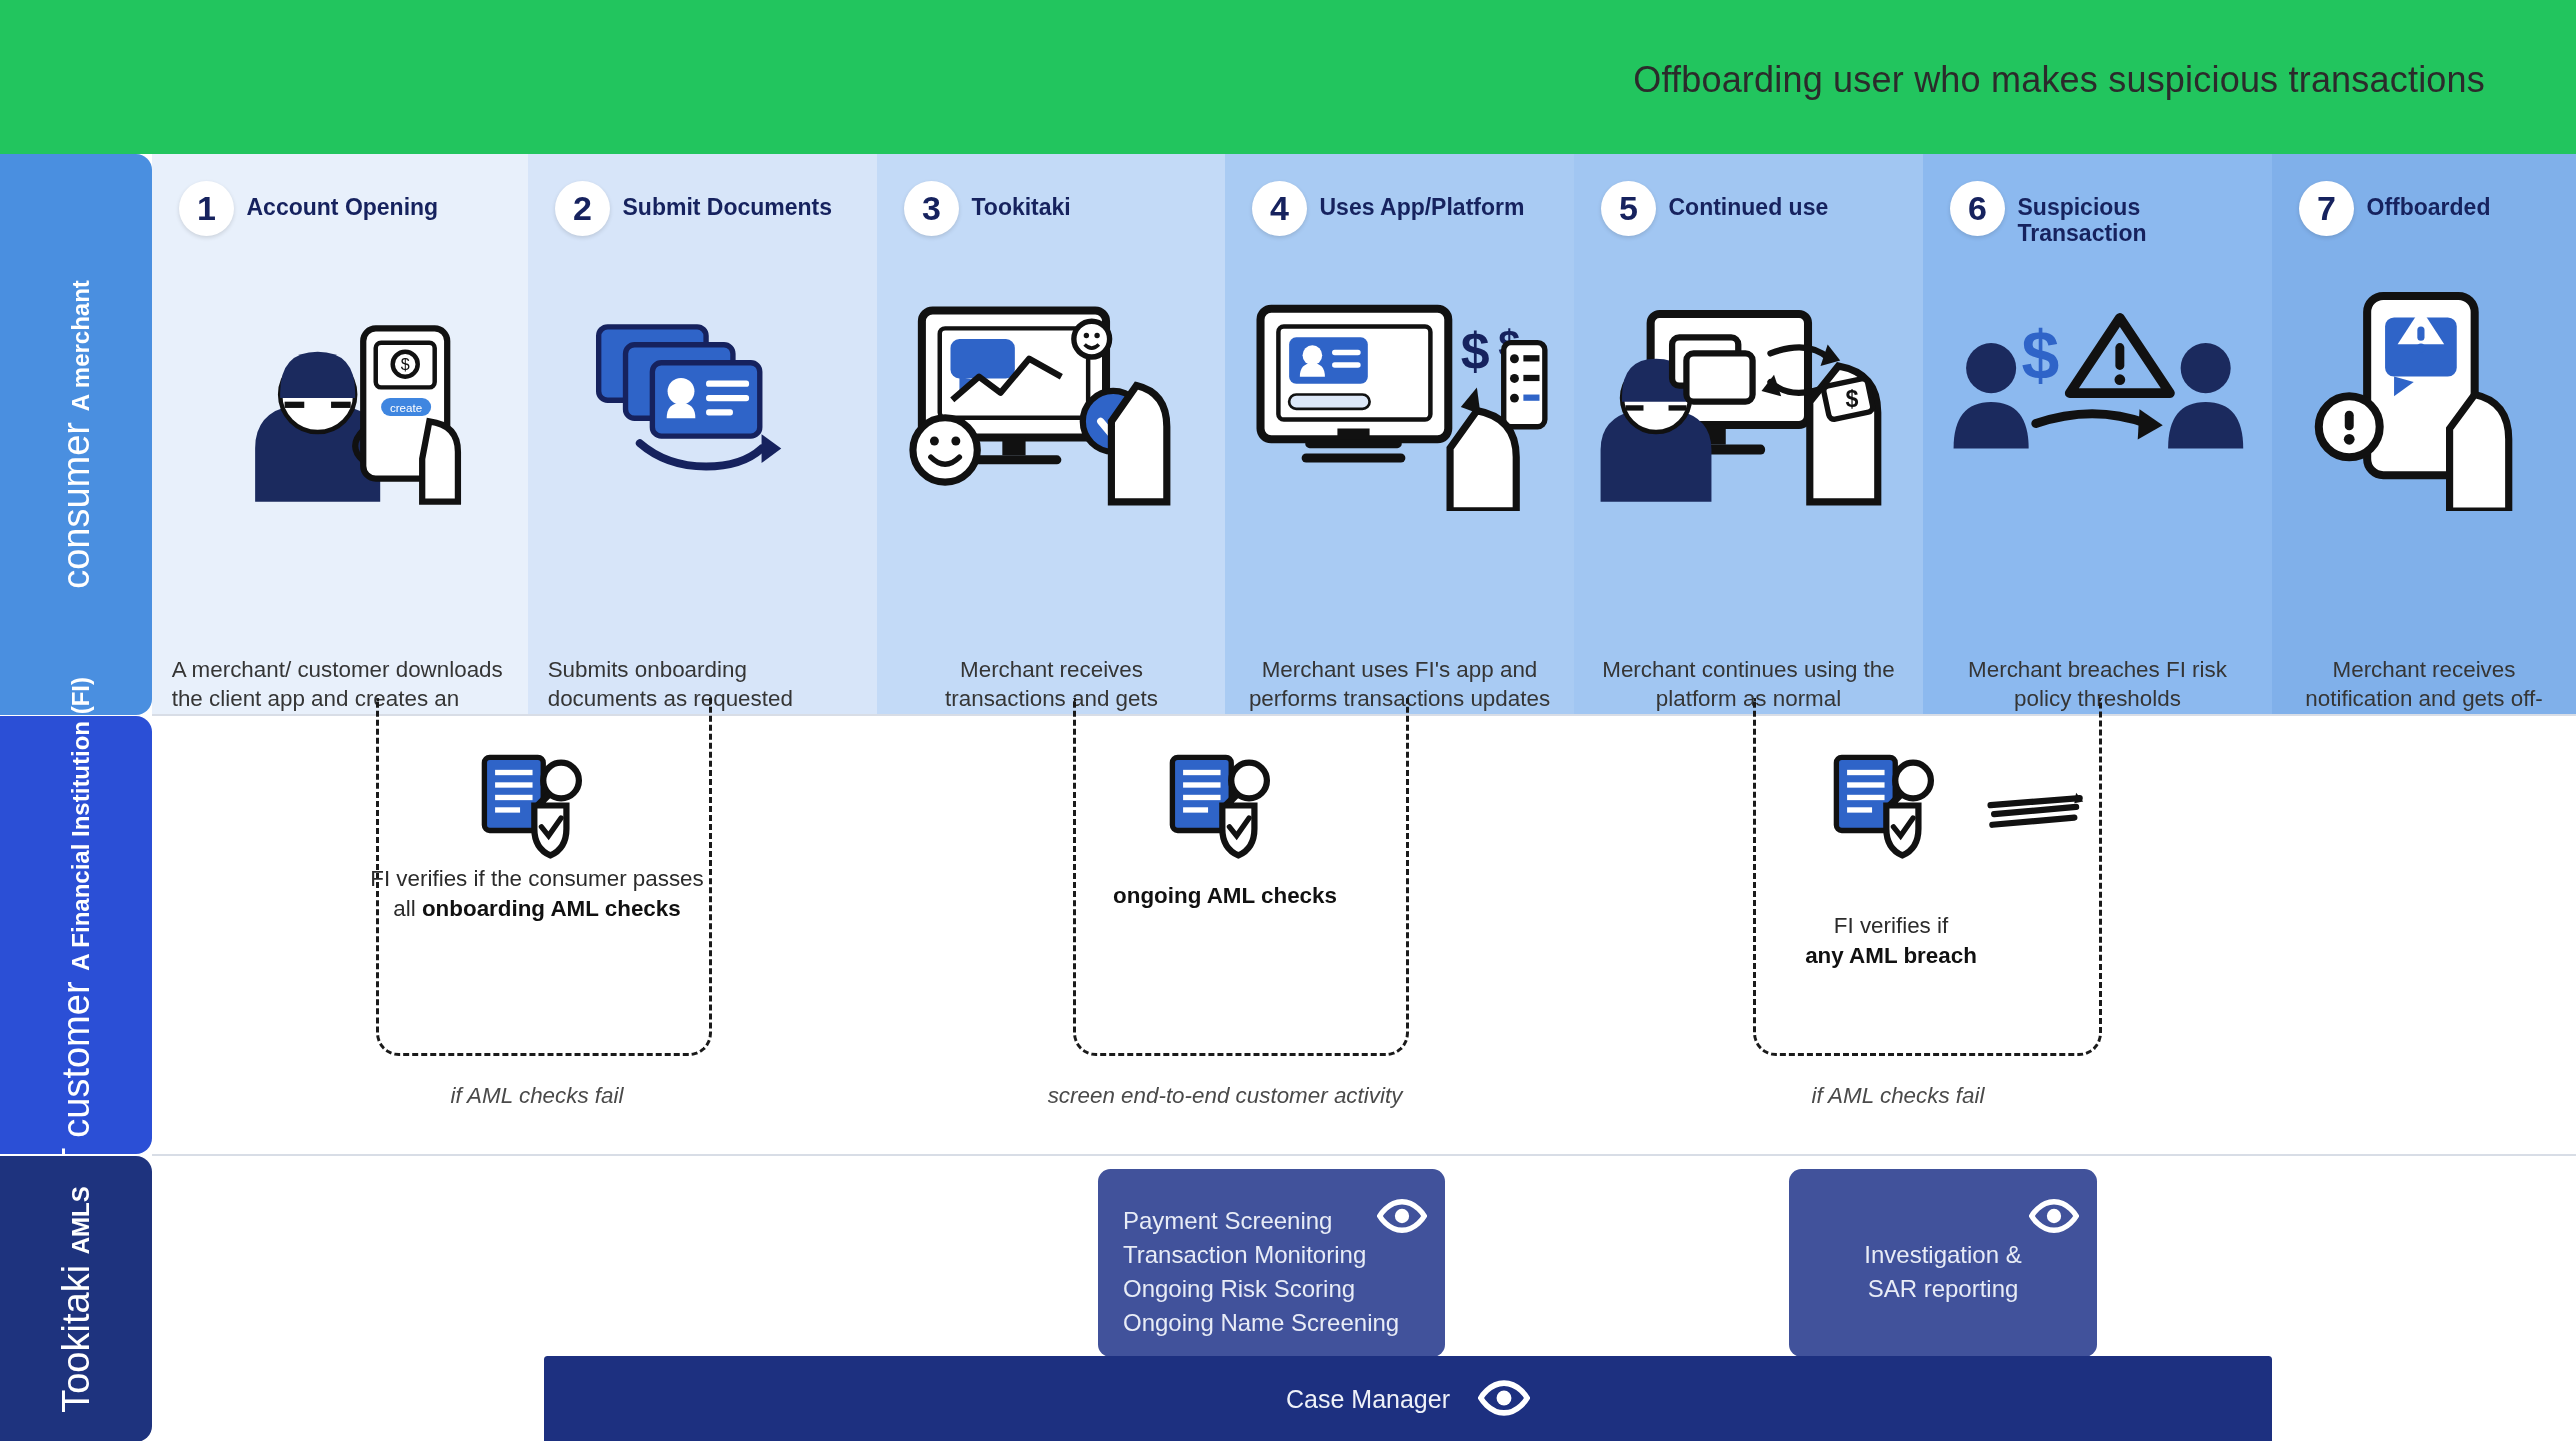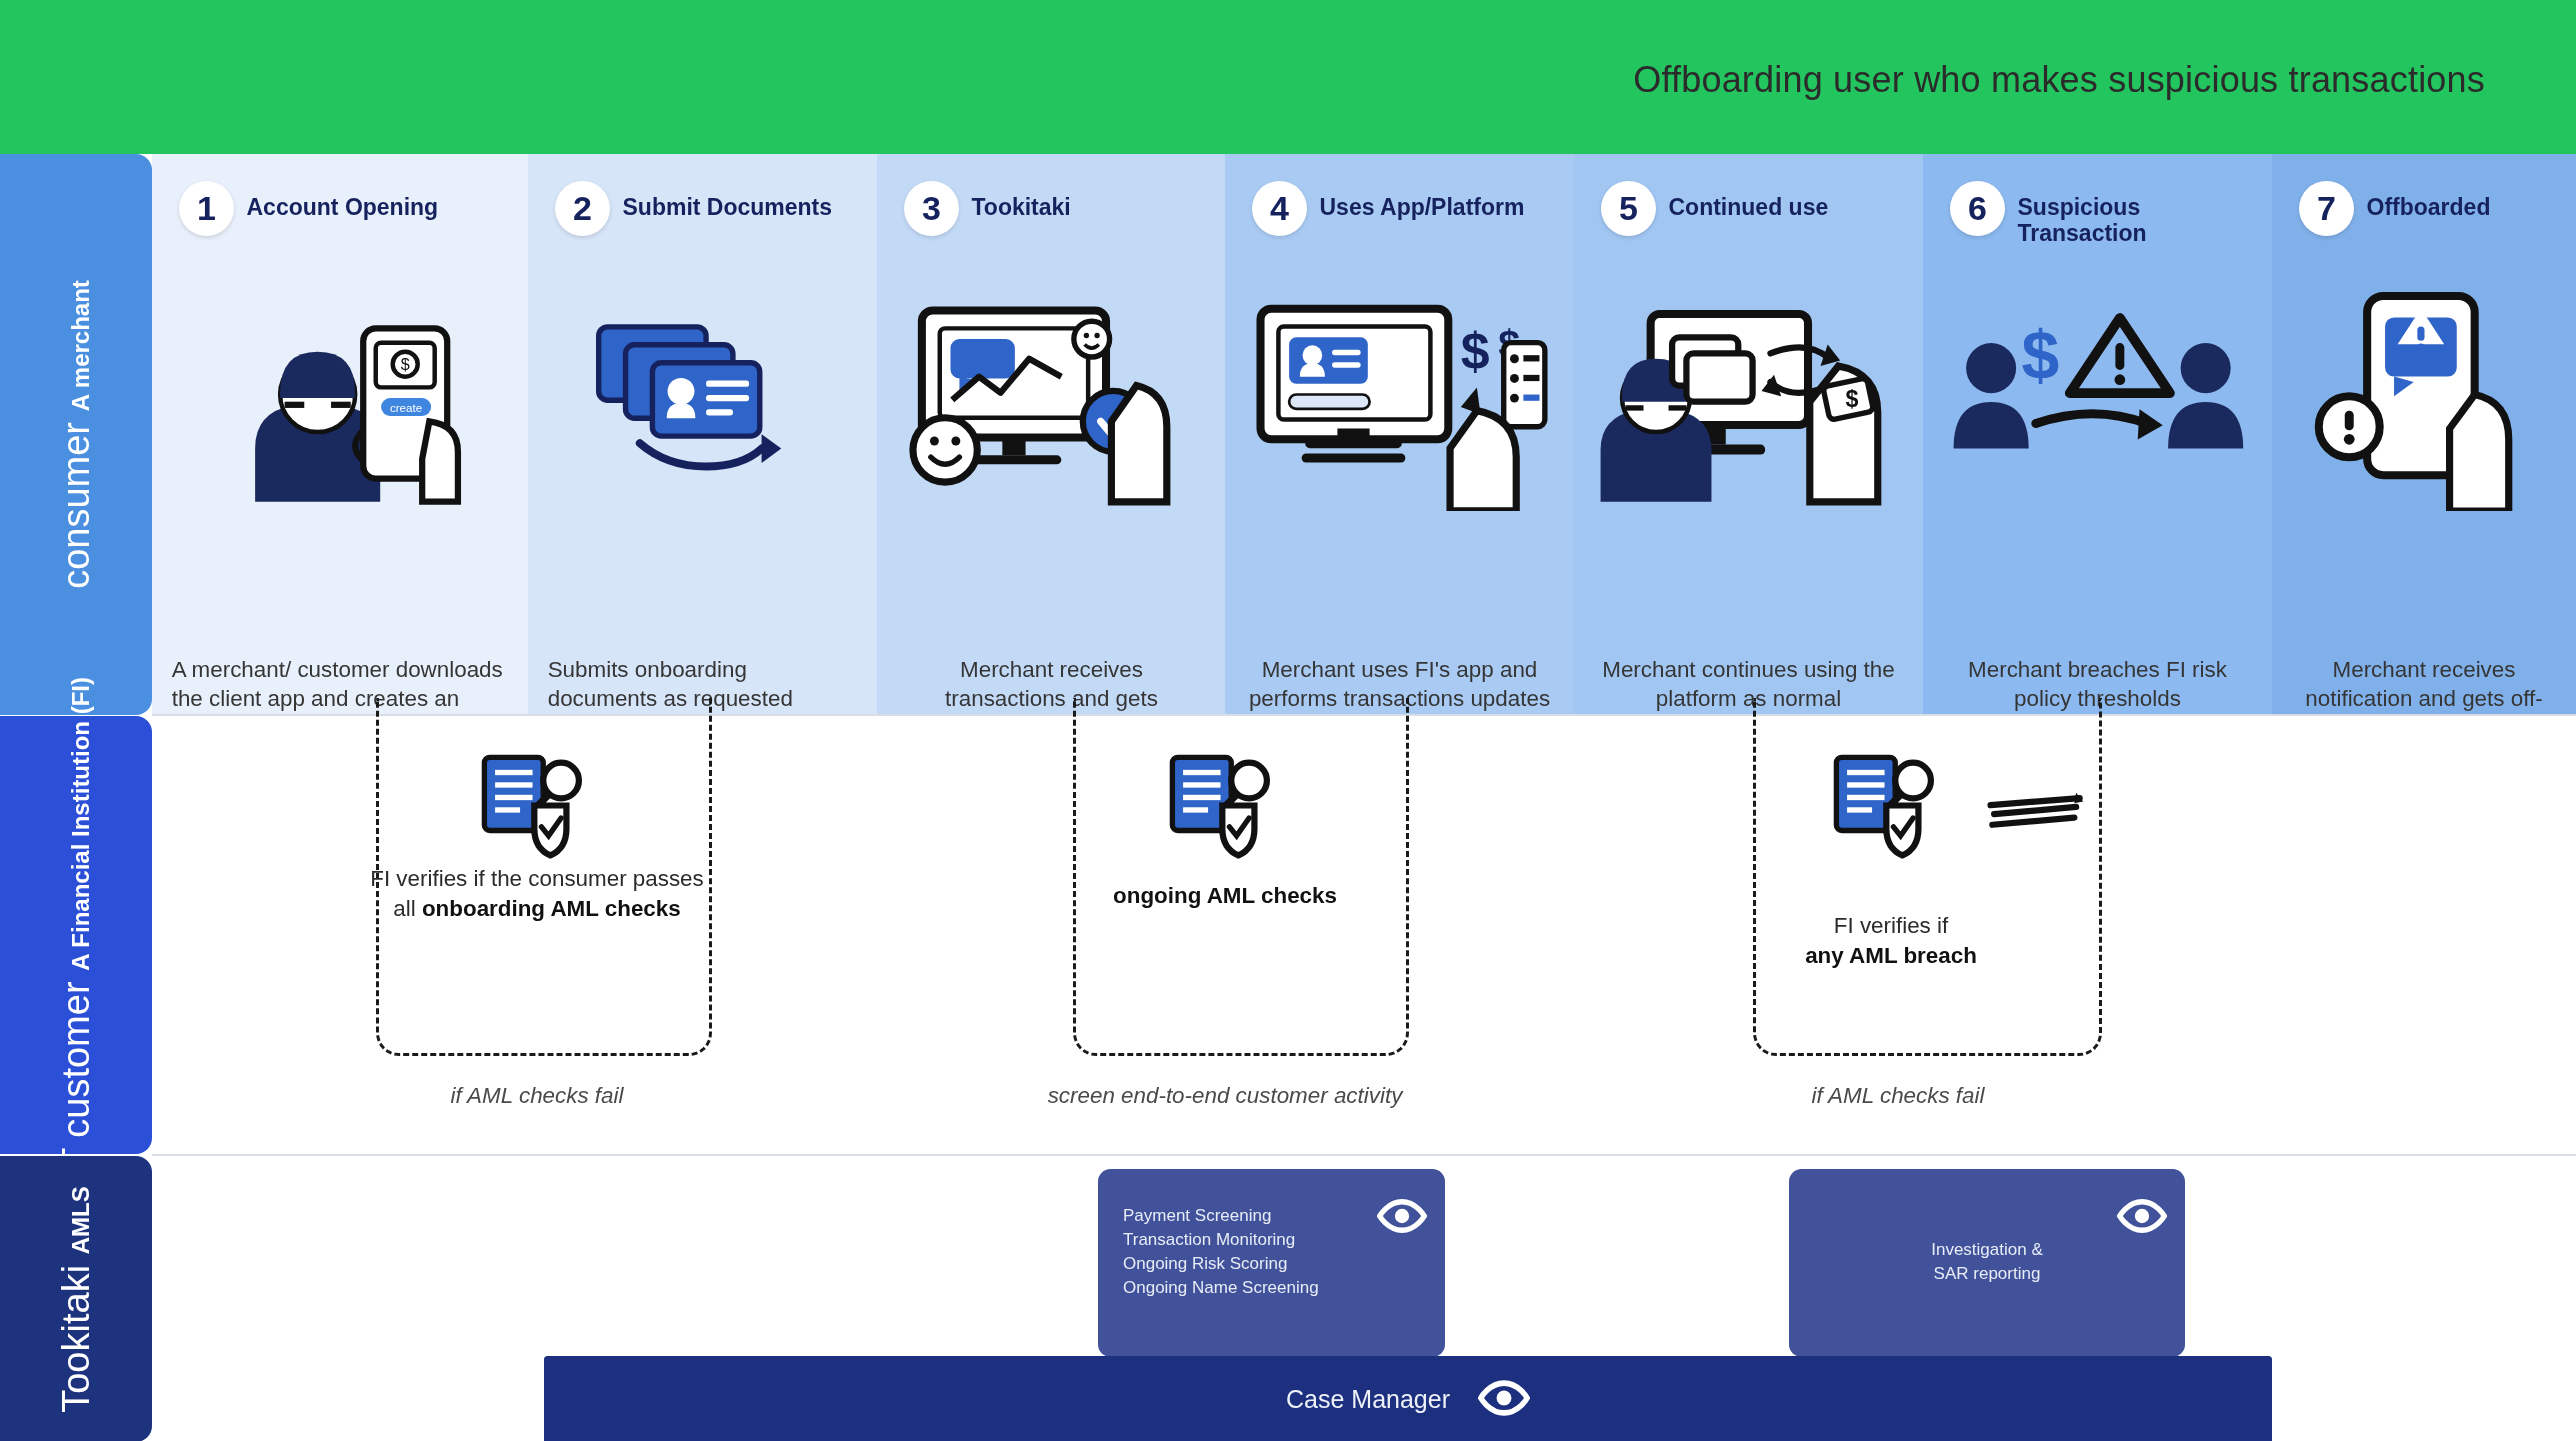--- a/index.html
+++ b/index.html
@@ -132,21 +132,21 @@
   #tt-lane {
     position: absolute; left: 152px; top: 1156px;
     width: 2424px; height: 286px; background: #ffffff;
   }
   .tt-card {
     position: absolute; top: 12.5px;
     background: #41529b; border-radius: 12.5px;
     color: #e8ecf6;
     padding: 30px 25px 18px 25px;
   }
-  .tt-card .lines { font-size: 17px; line-height: 1.42; }
+  .tt-card .lines { font-size: 24px; line-height: 1.42; }
   .eye {
     position: absolute; right: 18px; top: 30px;
   }
   #case-manager-bar {
     position: absolute; left: 392px; top: 200px; width: 1728px; height: 86px;
     background: #1d3080; border-radius: 3.6px 3.6px 0 0;
     display: flex; align-items: center; justify-content: center; gap: 28px;
   }
   #case-manager-label { font-size: 25px; color: #eef1f8; }
 
@@ -498,21 +498,21 @@
         </svg>
     </span>
     <div class="lines" style="padding-top:5.4px;">
       <div>Payment Screening</div>
       <div>Transaction Monitoring</div>
       <div>Ongoing Risk Scoring</div>
       <div>Ongoing Name Screening</div>
     </div>
   </div>
 
-  <div class="tt-card" style="left:1637px;width:396px;height:188px;">
+  <div class="tt-card" style="left:1637px;width:308px;height:188px;">
     <span class="eye">
       <svg width="50" height="34" viewBox="0 0 56 38">
           <path d="M28 3 C44 3 53 19 53 19 C53 19 44 35 28 35 C12 35 3 19 3 19 C3 19 12 3 28 3 Z" fill="none" stroke="#fff" stroke-width="6"></path>
           <circle cx="28" cy="19" r="8" fill="#fff"></circle>
         </svg>
     </span>
     <div class="lines" style="padding-top:39px;text-align:center;">
       <div>Investigation &amp;</div>
       <div>SAR reporting</div>
     </div>

